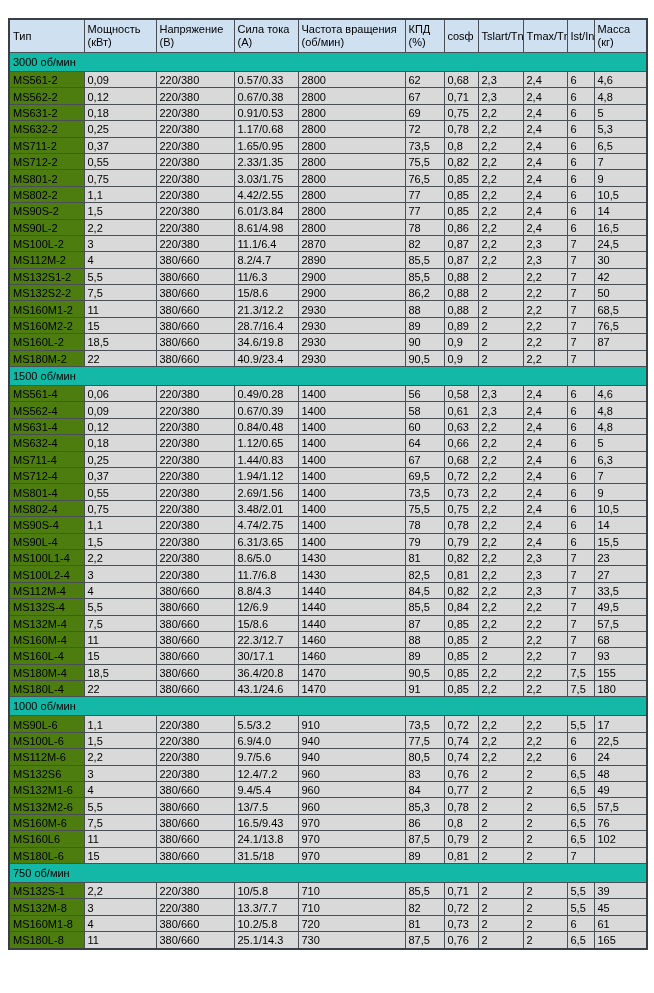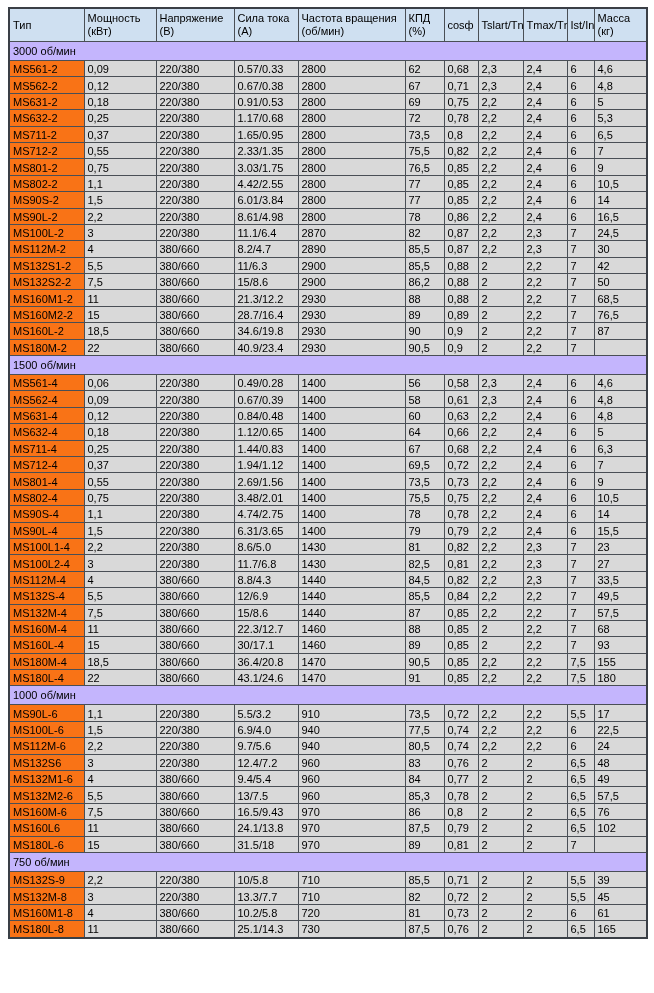--- a/index.html
+++ b/index.html
@@ -5,21 +5,21 @@
   html, body {
     margin: 0;
     padding: 0;
     background: #ffffff;
     width: 654px;
     height: 993px;
     font-family: "Liberation Sans", sans-serif;
     color: #000;
   }
   .table-wrap {
-    padding: 7px 7px 6px 8px;
+    padding: 18px 7px 6px 8px;
   }
   table.specs {
     border-collapse: collapse;
     table-layout: fixed;
     width: 639px;
     border: 2px solid #3a3f46;
   }
   th, td {
     border: 1px solid #4a4f56;
     font-size: 11px;
@@ -37,24 +37,24 @@
   }
   tbody td {
     background: #d9d9d9;
     height: 14.4px;
     line-height: 14px;
     vertical-align: middle;
     padding: 1px 2px 0 3px;
     white-space: nowrap;
   }
   tbody td.type-cell {
-    background: #f97316;
+    background: #4d7c0f;
   }
   tr.section-row td {
-    background: #c4b5fd;
+    background: #14b8a6;
     height: 17px;
     line-height: 17px;
     white-space: nowrap;
   }
 </style>
 </head>
 <body>
 
 <div class="table-wrap">
   <table class="specs">
@@ -691,21 +691,21 @@
           <td>0,81</td>
           <td>2</td>
           <td>2</td>
           <td>7</td>
           <td></td>
         </tr>
         <tr class="section-row">
           <td colspan="11">750 об/мин</td>
         </tr>
         <tr>
-          <td class="type-cell">MS132S-9</td>
+          <td class="type-cell">MS132S-1</td>
           <td>2,2</td>
           <td>220/380</td>
           <td>10/5.8</td>
           <td>710</td>
           <td>85,5</td>
           <td>0,71</td>
           <td>2</td>
           <td>2</td>
           <td>5,5</td>
           <td>39</td>

